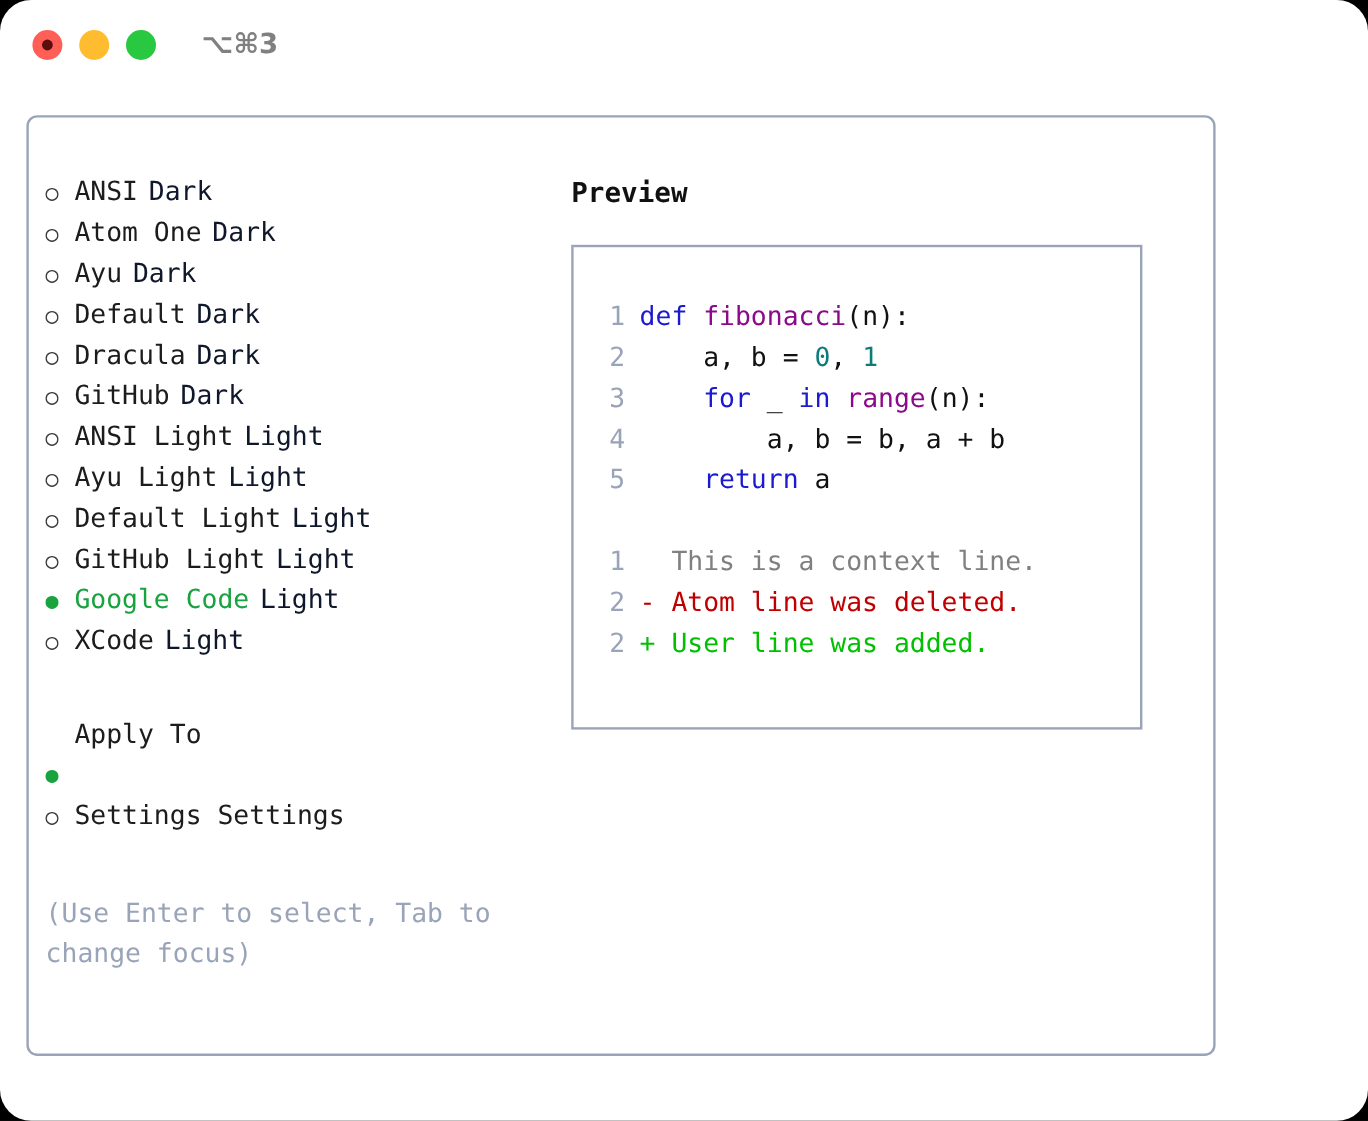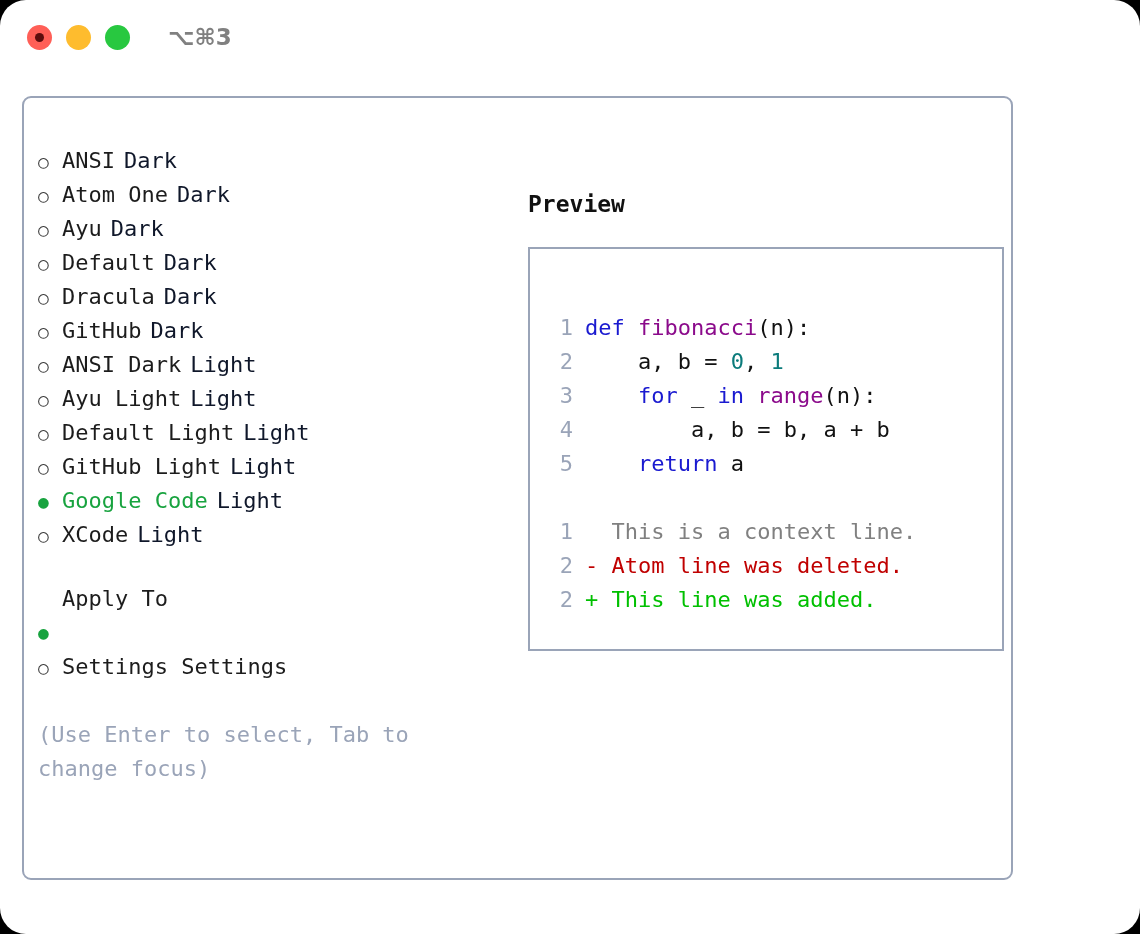--- a/index.html
+++ b/index.html
@@ -126,45 +126,44 @@
   }
   .group-header {
     display: flex;
     align-items: baseline;
     line-height: 34px;
     height: 34px;
     font-size: 22px;
     color: #1c1c1c;
     white-space: pre;
   }
-  .apply-block { margin-top: 30px; }
+  .apply-block { margin-top: 44px; }
   .hint-text {
-    margin-top: 34px;
+    margin-top: 47px;
     font-size: 22px;
     line-height: 34px;
     color: #9aa4b8;
     width: 400px;
     white-space: normal;
   }
   
   .right-col {
     position: absolute;
-    left: 504px;
+    left: 452px;
     top: 46px;
     width: 486px;
-    margin-top: 43px;
   }
   .preview-box {
     margin-top: 26px;
     width: 476px;
     height: 404px;
     border: 2px solid #9aa4b8;
     box-sizing: border-box;
     background: #ffffff;
-    padding: 62px 0 0 0;
+    padding: 42px 0 0 0;
   }
   .code-line {
     font-size: 22px;
     line-height: 34px;
     height: 34px;
     white-space: pre;
     padding-left: 17px;
   }
   .lineno {
     display: inline-block;
@@ -201,21 +200,21 @@
 
       <div class="left-col">
 
         <div class="theme-list" id="theme-list">
             <div class="theme-row"><span class="marker">○</span><span class="theme-name">ANSI</span><span class="theme-kind">Dark</span></div>
             <div class="theme-row"><span class="marker">○</span><span class="theme-name">Atom One</span><span class="theme-kind">Dark</span></div>
             <div class="theme-row"><span class="marker">○</span><span class="theme-name">Ayu</span><span class="theme-kind">Dark</span></div>
             <div class="theme-row"><span class="marker">○</span><span class="theme-name">Default</span><span class="theme-kind">Dark</span></div>
             <div class="theme-row"><span class="marker">○</span><span class="theme-name">Dracula</span><span class="theme-kind">Dark</span></div>
             <div class="theme-row"><span class="marker">○</span><span class="theme-name">GitHub</span><span class="theme-kind">Dark</span></div>
-            <div class="theme-row"><span class="marker">○</span><span class="theme-name">ANSI Dark</span><span class="theme-kind">Light</span></div>
+            <div class="theme-row"><span class="marker">○</span><span class="theme-name">ANSI Light</span><span class="theme-kind">Light</span></div>
             <div class="theme-row"><span class="marker">○</span><span class="theme-name">Ayu Light</span><span class="theme-kind">Light</span></div>
             <div class="theme-row"><span class="marker">○</span><span class="theme-name">Default Light</span><span class="theme-kind">Light</span></div>
             <div class="theme-row"><span class="marker">○</span><span class="theme-name">GitHub Light</span><span class="theme-kind">Light</span></div>
             <div class="theme-row selected"><span class="marker selected">●</span><span class="theme-name">Google Code</span><span class="theme-kind">Light</span></div>
             <div class="theme-row"><span class="marker">○</span><span class="theme-name">XCode</span><span class="theme-kind">Light</span></div>
           </div>
 
         <div class="apply-block">
           <div class="group-header">
             <span class="marker"></span>
@@ -237,20 +236,20 @@
               <div class="code-line"><span class="lineno">1</span><span class="tok-kw">def </span><span class="tok-fn">fibonacci</span><span class="tok-plain">(n):</span></div>
               <div class="code-line"><span class="lineno">2</span><span class="tok-plain">    a, b = </span><span class="tok-num">0</span><span class="tok-plain">, </span><span class="tok-num">1</span></div>
               <div class="code-line"><span class="lineno">3</span><span class="tok-plain">    </span><span class="tok-kw">for</span><span class="tok-plain"> _ </span><span class="tok-kw">in</span><span class="tok-plain"> </span><span class="tok-fn">range</span><span class="tok-plain">(n):</span></div>
               <div class="code-line"><span class="lineno">4</span><span class="tok-plain">        a, b = b, a + b</span></div>
               <div class="code-line"><span class="lineno">5</span><span class="tok-plain">    </span><span class="tok-kw">return</span><span class="tok-plain"> a</span></div>
             </div>
           <div class="blank-line"></div>
           <div id="diff-block">
               <div class="code-line"><span class="lineno">1</span><span class="diff-ctx"> </span><span class="diff-ctx"> This is a context line.</span></div>
               <div class="code-line"><span class="lineno">2</span><span class="diff-del">-</span><span class="diff-del"> Atom line was deleted.</span></div>
-              <div class="code-line"><span class="lineno">2</span><span class="diff-add">+</span><span class="diff-add"> This line was added.</span></div>
+              <div class="code-line"><span class="lineno">2</span><span class="diff-add">+</span><span class="diff-add"> User line was added.</span></div>
             </div>
         </div>
       </div>
 
     </div>
   </div>
 </div>
 
 </body></html>

